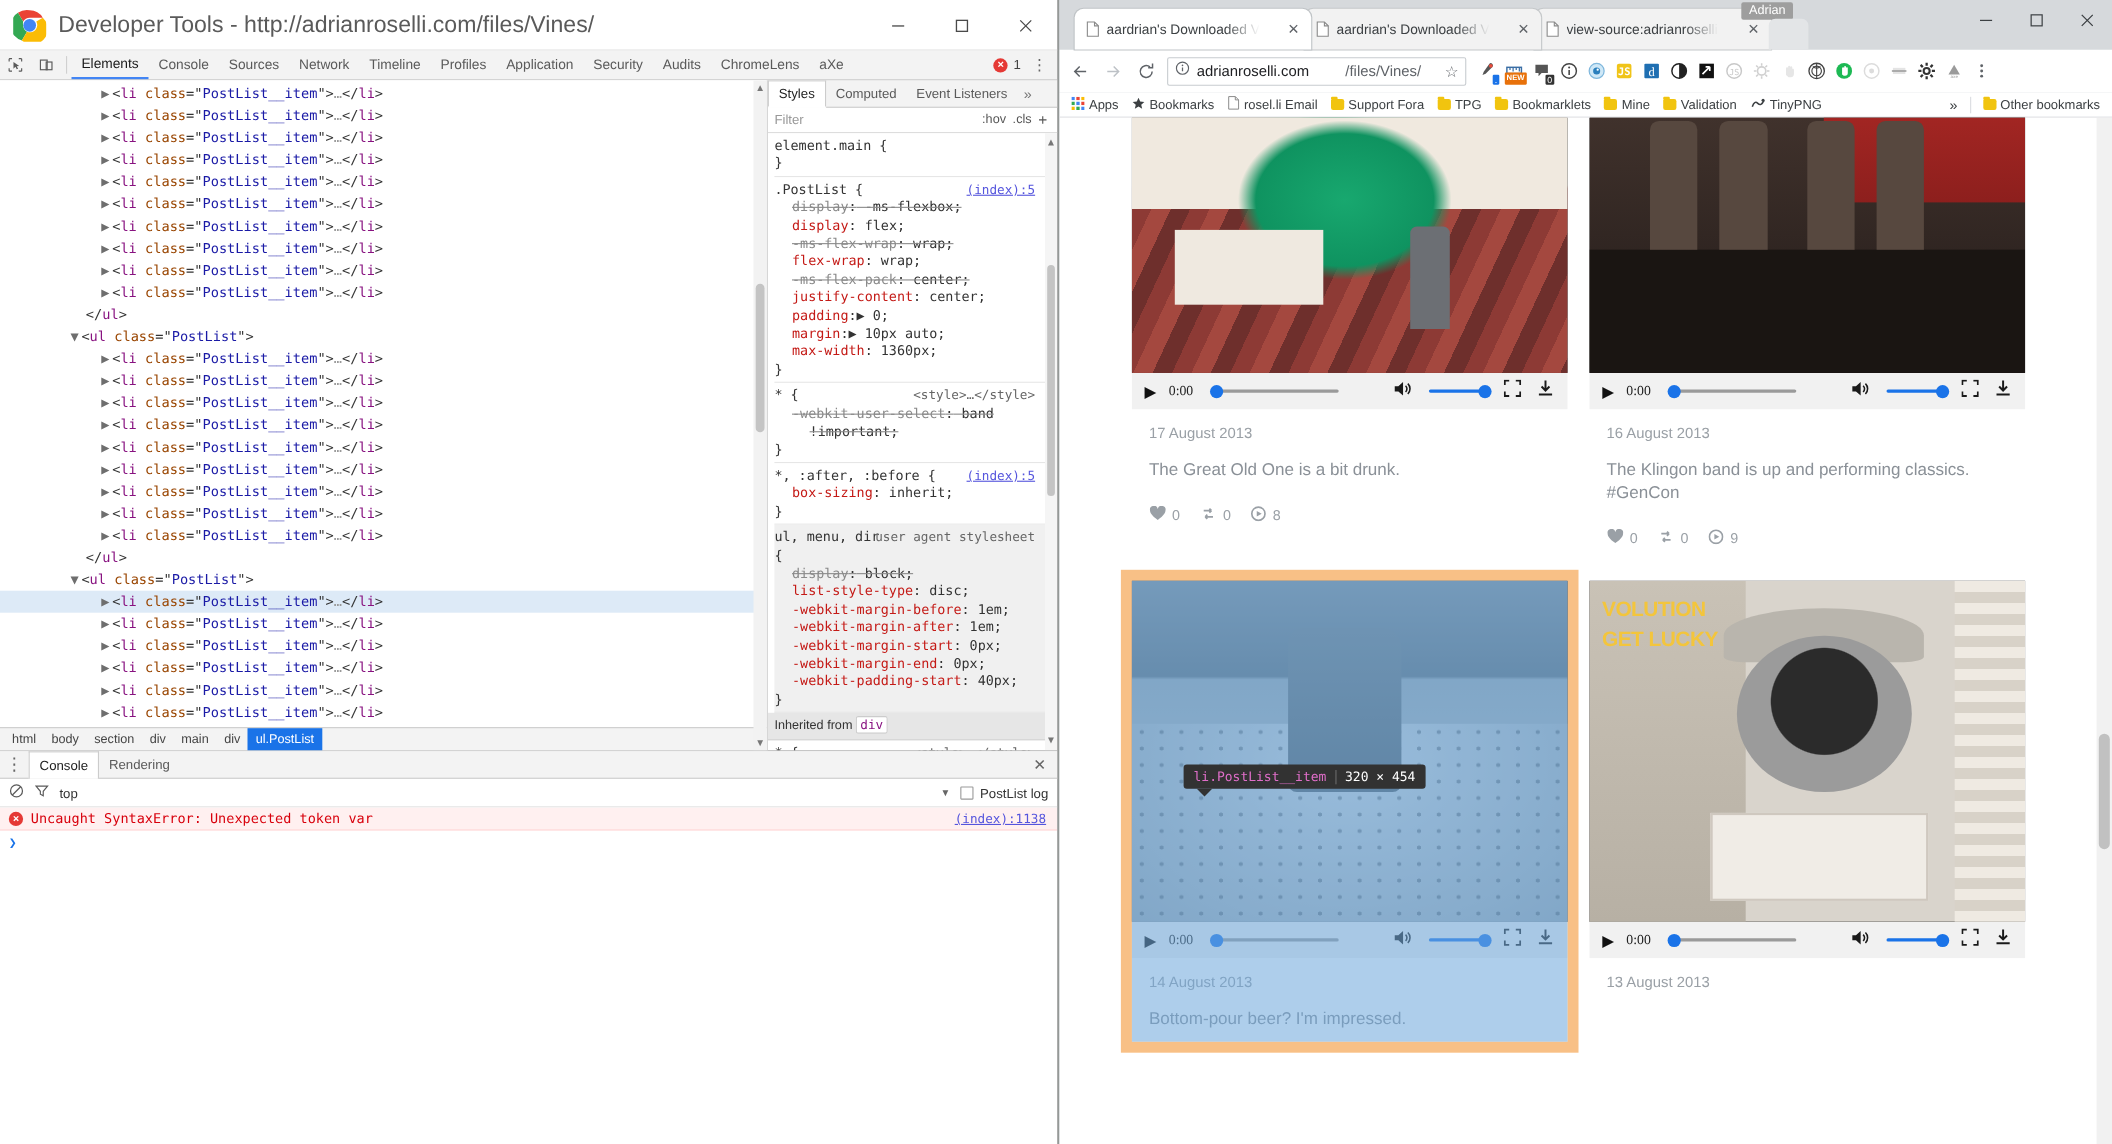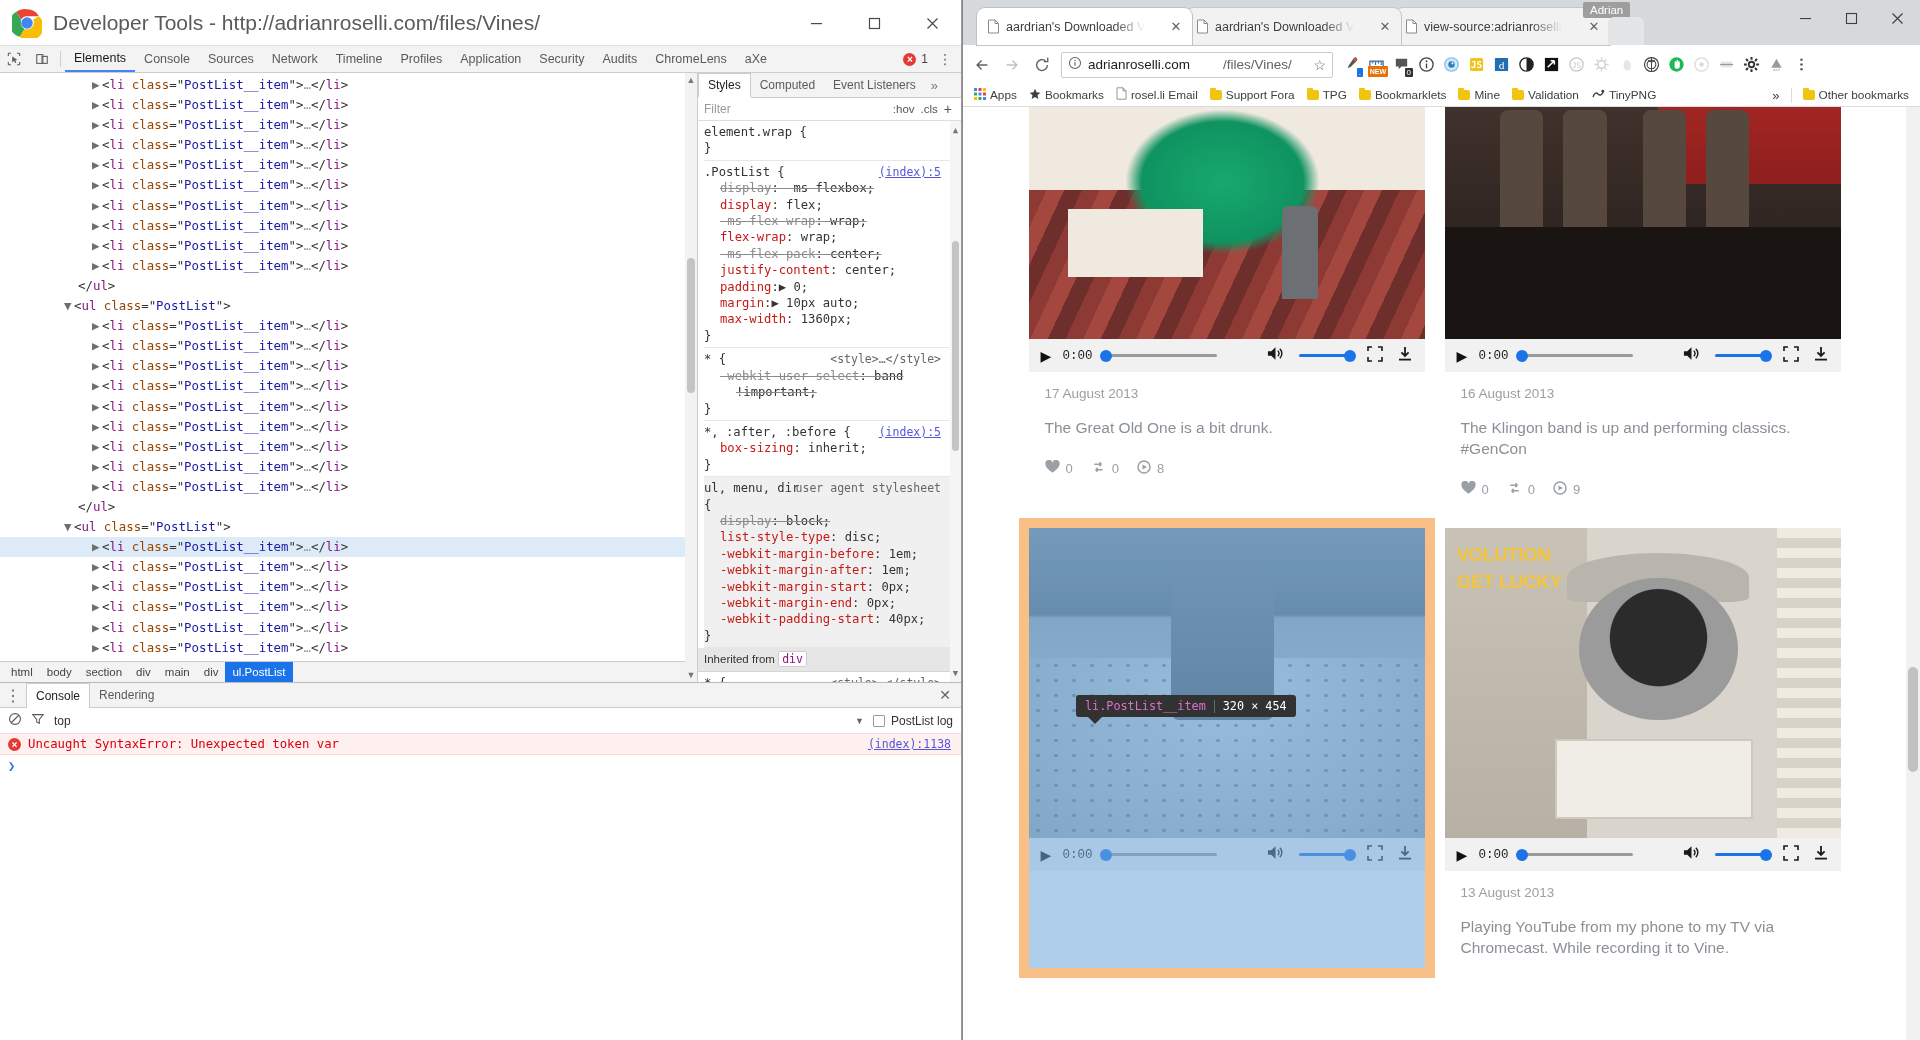--- a/index.html
+++ b/index.html
@@ -209,21 +209,21 @@
   .cr-viewport { flex:1 1 auto; background:#fff; position:relative; overflow:hidden; }
   .postlist { display:flex; flex-wrap:wrap; justify-content:center; padding:0; margin:0;
               list-style:none; position:absolute; left:0; right:14px; top:-88px; }
   .post { width:396px; margin:10px 10px; background:#fff; position:relative; }
   .post.highlight { outline: 10px solid rgba(246,178,107,0.82); }
   .post .vid { width:100%; height:310px; background:#222; position:relative; overflow:hidden; }
   .post .controls {
     height:33px; background:#f1f1f1; display:flex; align-items:center; gap:0; padding:0 12px;
   }
   .post .ct-play { width:22px; color:#111; font-size:14px; }
-  .post .ct-time { font-size:12.5px; color:#222; font-family:Liberation Mono, monospace; width:38px; }
+  .post .ct-time { font-size:12.5px; color:#222; font-family:Liberation Serif, serif; width:38px; }
   .seek { flex:0 0 auto; width:112px; height:3px; background:#9a9a9a; border-radius:2px;
           position:relative; margin-left:4px; }
   .seek .knob { position:absolute; left:-5px; top:-4.5px; width:12px; height:12px;
                 border-radius:50%; background:#1a73e8; }
   .spk { margin-left:auto; display:flex; align-items:center; gap:0; }
   .vol { width:52px; height:3px; background:#1a73e8; border-radius:2px; position:relative; margin-left:14px; }
   .vol .knob { position:absolute; right:-5px; top:-4.5px; width:12px; height:12px;
                border-radius:50%; background:#1a73e8; }
   .ct-full { margin-left:16px; }
   .ct-dl { margin-left:14px; }
@@ -427,21 +427,21 @@
             <div class="st-more">»</div>
           </div>
         <div class="st-filterbar">
           <span class="st-filter">Filter</span>
           <span class="st-hov">:hov</span>
           <span class="st-hov">.cls</span>
           <span class="st-plus">+</span>
         </div>
         <div class="st-content" id="stContent">
             <div class="rule">
-              <div class="sel-line">element.wrap {</div>
+              <div class="sel-line">element.main {</div>
               <div class="sel-line">}</div>
             </div>
             <div class="rule">
               <div class="sel-line">.PostList {</div>
               <div class="origin" style="top: 3px;">(index):5</div>
               <div class="decl strike"><span class="pname">display</span><span class="pval">:</span><span class="pval"> -ms-flexbox;</span></div>
               <div class="decl"><span class="pname">display</span><span class="pval">:</span><span class="pval"> flex;</span></div>
               <div class="decl strike"><span class="pname">-ms-flex-wrap</span><span class="pval">:</span><span class="pval"> wrap;</span></div>
               <div class="decl"><span class="pname">flex-wrap</span><span class="pval">:</span><span class="pval"> wrap;</span></div>
               <div class="decl strike"><span class="pname">-ms-flex-pack</span><span class="pval">:</span><span class="pval"> center;</span></div>
@@ -948,20 +948,24 @@
                 </span>
               </span>
               <span class="ct-full"><svg width="16" height="16" viewBox="0 0 16 16">
                   <path d="M1 5 V1 H5 M15 5 V1 H11 M1 11 V15 H5 M15 11 V15 H11" fill="none" stroke="#1a1a1a" stroke-width="1.6"></path>
                 </svg></span>
               <span class="ct-dl"><svg width="16" height="16" viewBox="0 0 16 16">
                   <path d="M8 1 V9.5 M4.4 6.4 L8 10 L11.6 6.4" fill="none" stroke="#1a1a1a" stroke-width="1.8"></path>
                   <path d="M2 13.6 H14" stroke="#1a1a1a" stroke-width="1.8"></path>
                 </svg></span>
             </div>
+            <div class="meta">
+              <div class="date">14 August 2013</div>
+              <div class="caption">Bottom-pour beer? I'm impressed.</div>
+            </div>
             <div class="shade"></div>
           </li>
           <li class="post">
             <div class="vid">
               <div class="img-daft">
                 <div class="leftband"></div>
                 <div class="txt1">VOLUTION</div>
                 <div class="txt2">GET LUCKY</div>
                 <div class="rightcol"></div>
                 <div class="hat"></div>
@@ -988,21 +992,20 @@
               <span class="ct-full"><svg width="16" height="16" viewBox="0 0 16 16">
                   <path d="M1 5 V1 H5 M15 5 V1 H11 M1 11 V15 H5 M15 11 V15 H11" fill="none" stroke="#1a1a1a" stroke-width="1.6"></path>
                 </svg></span>
               <span class="ct-dl"><svg width="16" height="16" viewBox="0 0 16 16">
                   <path d="M8 1 V9.5 M4.4 6.4 L8 10 L11.6 6.4" fill="none" stroke="#1a1a1a" stroke-width="1.8"></path>
                   <path d="M2 13.6 H14" stroke="#1a1a1a" stroke-width="1.8"></path>
                 </svg></span>
             </div>
             <div class="meta">
               <div class="date">13 August 2013</div>
-              <div class="caption">Playing YouTube from my phone to my TV via Chromecast. While recording it to Vine.</div>
             </div>
           </li>
         </ul>
 
       <div class="dt-tooltip" style="left:113px; top:588px;">
         <span class="cls">li.PostList__item</span>
         <span class="vbar"></span>
         <span class="dim">320 × 454</span>
       </div>
 

